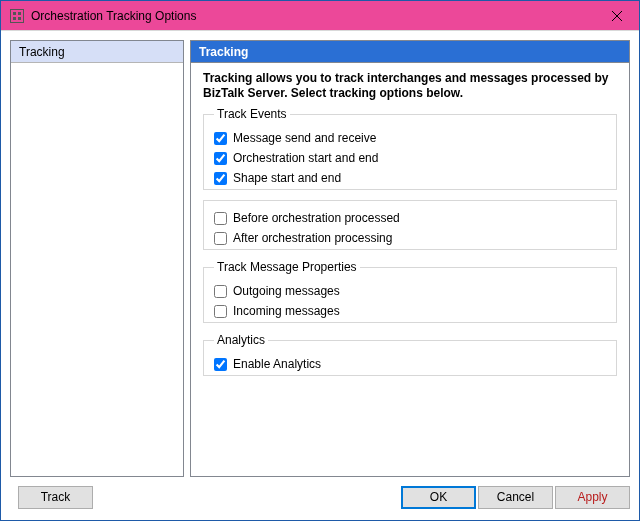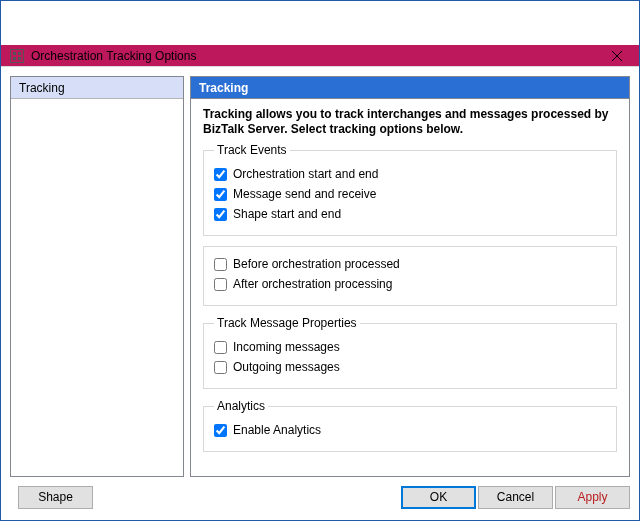--- a/index.html
+++ b/index.html
@@ -13,27 +13,26 @@
     overflow: hidden;
   }
   .window {
     width: 640px; height: 521px;
     border: 1px solid #1e5aa8;
     background: #fff;
     display: flex;
     flex-direction: column;
   }
   .titlebar {
-    height: 22px;
-    background: #be185d;
+    height: 30px;
+    background: #ec4899;
     border-bottom: 1px solid #d9d9d9;
     display: flex;
     align-items: center;
     padding: 0 0 0 8px;
-    margin-top: 44px;
   }
   .titlebar .app-icon {
     width: 16px; height: 16px;
     margin-right: 6px;
     display: flex; align-items: center; justify-content: center;
   }
   .titlebar .title-text {
     flex: 1;
     font-size: 12px;
   }
@@ -92,21 +91,21 @@
   }
   .desc {
     margin: 2px 0 6px 0;
     line-height: 1.25;
     font-weight: bold;
   }
   fieldset.groupbox {
     border: 1px solid #d7d7d7;
     border-radius: 0;
     margin: 6px 0 10px 0;
-    padding: 4px 10px 10px 10px;
+    padding: 4px 10px 0 10px;
   }
   fieldset.groupbox legend {
     font-size: 12px;
     padding: 0 3px;
     color: #000;
   }
   .checkbox-row {
     display: flex;
     align-items: center;
     margin: 6px 0 4px 0;
@@ -176,70 +175,70 @@
 
       <div class="content-panel">
         <div class="content-header">Tracking</div>
         <div class="content-body">
           <div class="desc">Tracking allows you to track interchanges and messages processed by BizTalk Server. Select tracking options below.</div>
 
           <fieldset class="groupbox">
             <legend>Track Events</legend>
             <label class="checkbox-row">
               <input type="checkbox" checked="" style="">
+              <span>Message send and receive</span>
+            </label>
+            <label class="checkbox-row">
+              <input type="checkbox" checked="" style="">
               <span>Orchestration start and end</span>
             </label>
             <label class="checkbox-row">
               <input type="checkbox" checked="" style="">
-              <span>Message send and receive</span>
-            </label>
-            <label class="checkbox-row">
-              <input type="checkbox" checked="" style="">
               <span>Shape start and end</span>
             </label>
           </fieldset>
 
           <fieldset class="groupbox">
             <label class="checkbox-row">
               <input type="checkbox" style="">
               <span>Before orchestration processed</span>
             </label>
             <label class="checkbox-row">
               <input type="checkbox" style="">
               <span>After orchestration processing</span>
             </label>
           </fieldset>
 
           <fieldset class="groupbox">
             <legend>Track Message Properties</legend>
             <label class="checkbox-row">
               <input type="checkbox" style="">
+              <span>Outgoing messages</span>
+            </label>
+            <label class="checkbox-row">
+              <input type="checkbox" style="">
               <span>Incoming messages</span>
-            </label>
-            <label class="checkbox-row">
-              <input type="checkbox" style="">
-              <span>Outgoing messages</span>
             </label>
           </fieldset>
 
           <fieldset class="groupbox">
             <legend>Analytics</legend>
             <label class="checkbox-row">
               <input type="checkbox" checked="" style="">
               <span>Enable Analytics</span>
             </label>
           </fieldset>
 
         </div>
       </div>
 
     </div>
 
     <div class="button-row">
-      <button class="dlg-btn help-btn">Shape</button>
+      <button class="dlg-btn help-btn">Track</button>
       <div class="spacer"></div>
       <button class="dlg-btn default">OK</button>
       <button class="dlg-btn">Cancel</button>
       <button class="dlg-btn" disabled="">Apply</button>
     </div>
   </div>
 
 </div>
 
 </body></html>

